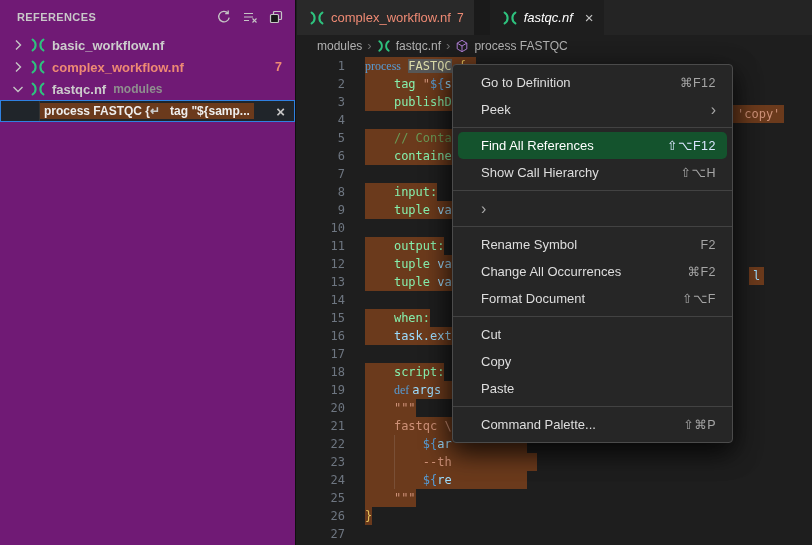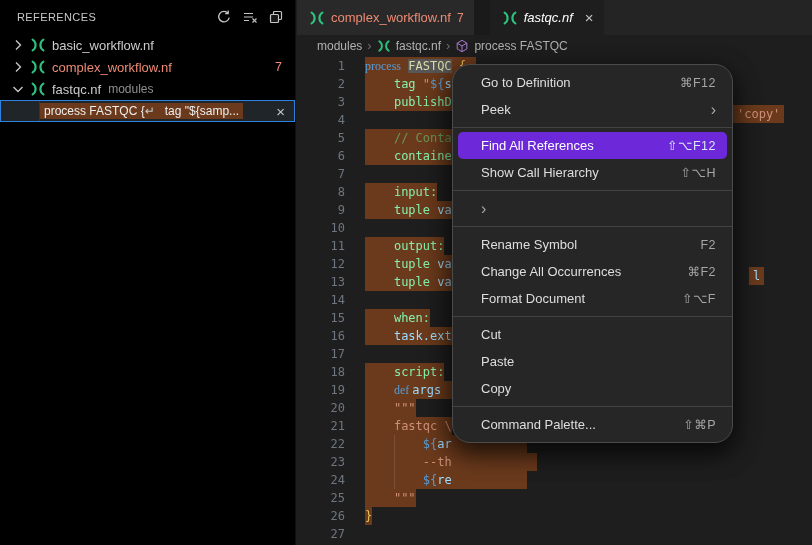--- a/index.html
+++ b/index.html
@@ -2,21 +2,21 @@
 <html><head>
 <meta charset="utf-8">
 <style>
   * { margin:0; padding:0; box-sizing:border-box; }
   html,body { width:812px; height:545px; overflow:hidden; background:#1e1e1e;
               font-family:"Liberation Sans", sans-serif; }
   body { position:relative; color:#cccccc; }
 
   
   .sidebar { position:absolute; left:0; top:0; width:296px; height:545px;
-             background:#000000; border-right:1px solid #101010; }
+             background:#701a75; border-right:1px solid #101010;font-weight:bold; }
   .sb-header { display:flex; align-items:center; height:34px; padding:0 8px 0 17px; }
   .sb-title { flex:1; font-size:11px; letter-spacing:.4px; color:#c8c8c8; }
   .sb-actions { display:flex; gap:4px; }
   .icon-btn { width:22px; height:22px; display:flex; align-items:center; justify-content:center;
               border-radius:4px; cursor:pointer; }
   .icon-btn svg { display:block; }
   .sb-summary { padding:2px 0 7px 17px; font-size:13px; color:#cccccc; }
 
   .tree-row { height:22px; display:flex; align-items:center; padding-left:10px;
               font-size:13px; color:#cccccc; cursor:pointer; white-space:nowrap; }
@@ -64,28 +64,28 @@
   .hl { display:inline-block; background:#6b3a1c; height:18px; position:relative; }
   .tok-kw { color:#569cd6;font-family:Liberation Serif, serif; } .tok-fn { color:#86efac;margin-top:15px; } .tok-str { color:#ce9178; }
   .tok-com { color:#6a9955; } .tok-var { color:#9cdcfe; } .tok-pl { color:#d4d4d4; }
   .tok-br { color:#e3c15c; } .tok-interp { color:#569cd6; }
   .tok-name { color:#dcdcaa; background:#575757; }
   .guide { position:absolute; left:33px; top:0; bottom:0; width:1px; background:rgba(210,210,210,.14); }
   .overlay { position:absolute; background:#6b3a1c; padding:0 4px; height:18px; z-index:5;margin-top:12px; }
 
   
   .context-menu { position:absolute; left:452px; top:64px; width:281px; z-index:20;
-                  background:#262626; border:1px solid #4b4b4b; border-radius:18px;
+                  background:#262626; border:1px solid #4b4b4b; border-radius:4px;
                   padding:4px 0; box-shadow:-4px 8px 26px rgba(0,0,0,.55), 4px 10px 26px rgba(0,0,0,.45); }
   .menu-item { height:27px; display:flex; align-items:center; margin:0 5px;
                padding:0 11px 0 23px; border-radius:5px; font-size:13px; color:#dedede; cursor:pointer; }
   .menu-item .mi-label { flex:1; white-space:nowrap; }
   .menu-item .mi-shortcut { color:#a6a6a6; font-size:12.5px; letter-spacing:.5px; }
   .menu-item .mi-arrow { color:#a6a6a6; font-size:16px; line-height:14px; }
-  .menu-item.active { background:#6d28d9; color:#ffffff; }
+  .menu-item.active { background:#14532d; color:#ffffff; }
   .menu-item.active .mi-shortcut { color:#dbe6ff;margin-left:20px; }
   .menu-sep { height:1px; background:#424242; margin:4px 0; }
 </style>
 </head>
 <body>
 
 <div class="sidebar">
   <div class="sb-header">
     <span class="sb-title">REFERENCES</span>
     <span class="sb-actions">
@@ -268,23 +268,23 @@
     </div>
     <div class="menu-item">
       <span class="mi-label">Format Document</span>
       <span class="mi-shortcut">⇧⌥F</span>
     </div>
     <div class="menu-sep"></div>
     <div class="menu-item">
       <span class="mi-label">Cut</span>
     </div>
     <div class="menu-item">
+      <span class="mi-label">Copy</span>
+    </div>
+    <div class="menu-item">
       <span class="mi-label">Paste</span>
-    </div>
-    <div class="menu-item">
-      <span class="mi-label">Copy</span>
     </div>
     <div class="menu-sep"></div>
     <div class="menu-item">
       <span class="mi-label">Command Palette...</span>
       <span class="mi-shortcut">⇧⌘P</span>
     </div>
   </div>
 
 </body></html>

